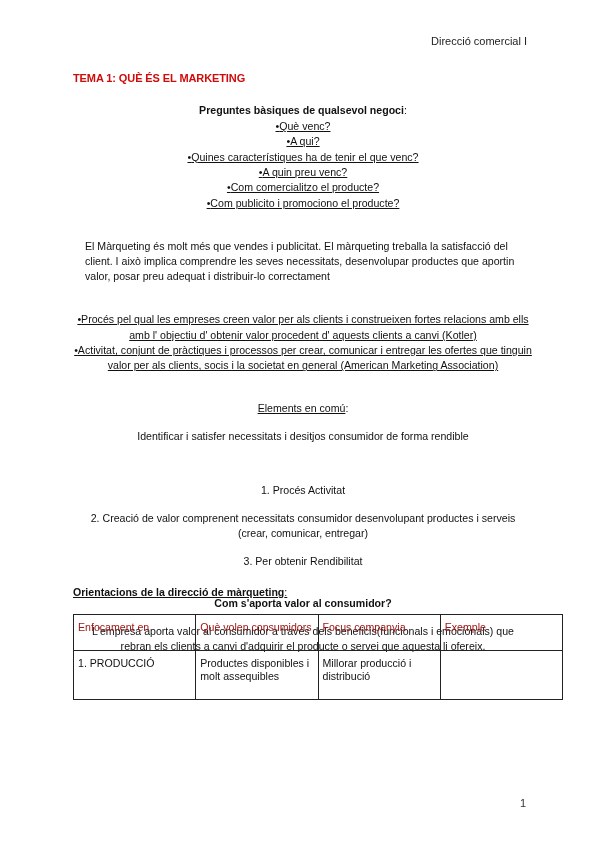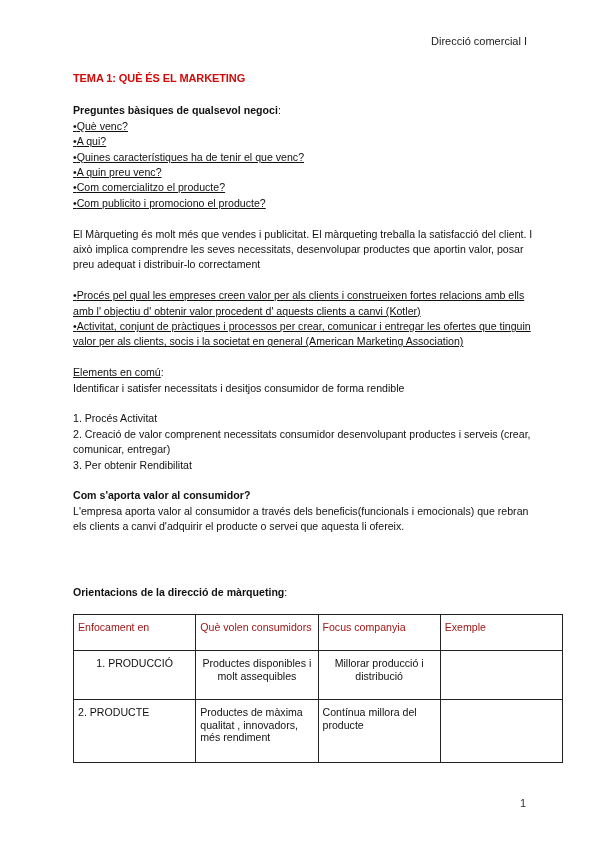--- a/index.html
+++ b/index.html
@@ -14,43 +14,43 @@
     .content {
       position: absolute; left: 73px; top: 71px; width: 460px;
       font-size: 10.6px; line-height: 15.4px;
     }
     .doc-title {
       color: #d10a0a; font-weight: bold; font-size: 11px;
       margin: 0 0 17px 0; letter-spacing: -0.1px;
     }
     .h { font-weight: bold; margin: 0; }
     .h .colon { font-weight: normal; }
-    p { margin: 0; }
+    p { margin: 12px; }
     ul.bullets { list-style: none; margin: 0; padding: 0; }
     ul.bullets li { margin: 0; padding: 0; text-decoration: underline; }
     ul.bullets li::before { content: "\2022 "; }
     .gap { height: 15.4px; }
     .u { text-decoration: underline; }
-    .section-block { margin: 0; }
+    .section-block { margin: 0; text-align: center; }
     table.orient {
       position: absolute; left: 73px; top: 614px;
       border-collapse: collapse; width: 490px;
       font-size: 10.6px; line-height: 12.5px;
     }
     table.orient td, table.orient th {
       border: 1.5px solid #222; vertical-align: top;
       text-align: left; padding: 6px 4px 4px 4px; font-weight: normal;
       width: 25%;
     }
     table.orient th { color: #a11616; height: 25px; }
-    table.orient tr.r1 td { height: 38px; text-align: center; }
+    table.orient tr.r1 td { height: 38px; }
     table.orient tr.r2 td { height: 52px; }
     .table-caption {
       position: absolute; left: 73px; top: 586px;
-      font-weight: bold; font-size: 10.6px;
+      font-weight: bold; font-size: 10.6px; text-decoration: underline;
     }
     .page-number {
       position: absolute; top: 797px; left: 520px; font-size: 11px; color: #333;
     }
   </style>
 </head>
 <body>
 
 <div class="page-header">Direcció comercial I</div>
 
@@ -110,22 +110,16 @@
       <th style="color: rgb(161, 22, 22);">Exemple</th>
     </tr>
   </thead>
   <tbody>
     <tr class="r1">
       <td>1. PRODUCCIÓ</td>
       <td>Productes disponibles i molt assequibles</td>
       <td>Millorar producció i distribució</td>
       <td></td>
     </tr>
-    <tr class="r2">
-      <td>2. PRODUCTE</td>
-      <td>Productes de màxima qualitat , innovadors, més rendiment</td>
-      <td>Contínua millora del producte</td>
-      <td></td>
-    </tr>
   </tbody>
 </table>
 
 <div class="page-number">1</div>
 
 </body></html>

